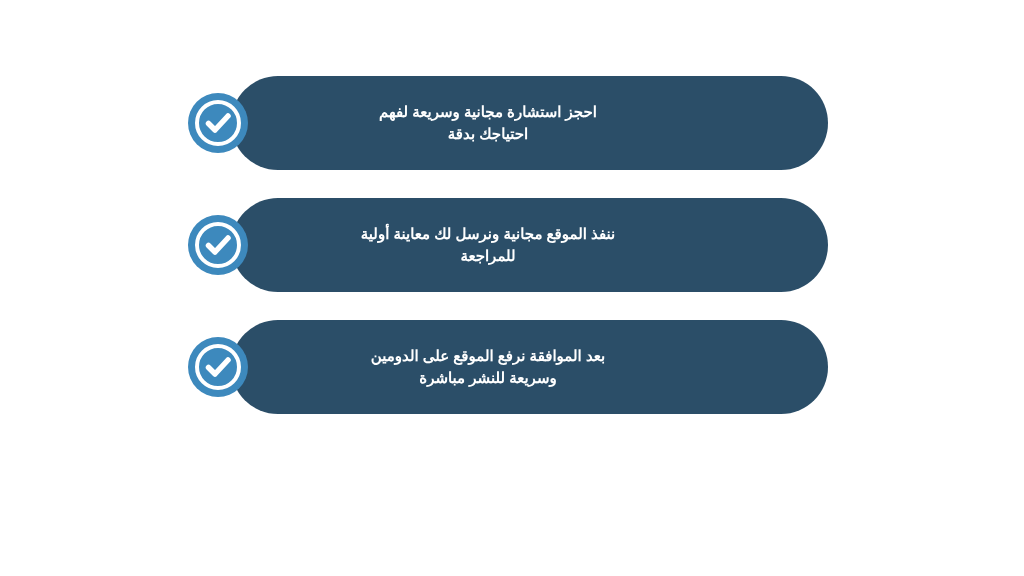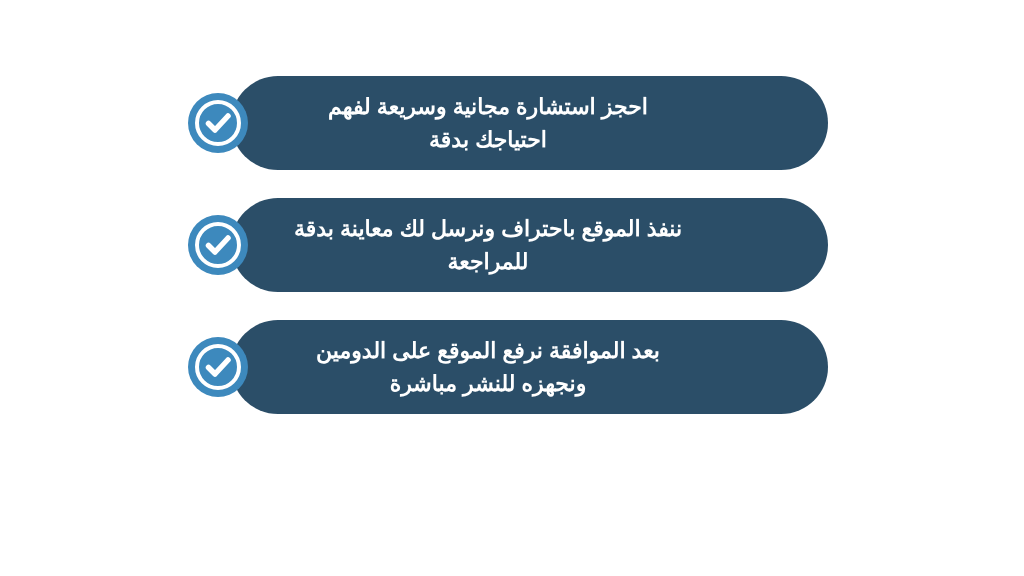--- a/index.html
+++ b/index.html
@@ -44,21 +44,21 @@
     background: #2b4e68;
     border-radius: 47px;
     box-sizing: border-box;
   }
   .step-text {
     position: relative;
     z-index: 2;
     width: 530px;
     margin-right: 40px;
     color: #ffffff;
-    font-size: 22px;
+    font-size: 15px;
     font-weight: bold;
     line-height: 1.5;
     text-align: center;
     direction: rtl;
     white-space: pre-line;
     letter-spacing: 0px;
   }
   .check-badge {
     position: absolute;
     z-index: 3;
@@ -92,34 +92,34 @@
         <svg width="60" height="60" viewBox="0 0 60 60" aria-hidden="true">
           <circle cx="30" cy="30" r="21" fill="none" stroke="#ffffff" stroke-width="4"></circle>
           <path d="M20.5 30.5 L27 37 L40 23" fill="none" stroke="#ffffff" stroke-width="5.5" stroke-linecap="round" stroke-linejoin="round"></path>
         </svg>
       </div>
     </div>
 
 
     <div class="step">
       <div class="step-bar"></div>
-      <div class="step-text">ننفذ الموقع باحتراف ونرسل لك معاينة بدقة
+      <div class="step-text">ننفذ الموقع مجانية ونرسل لك معاينة أولية
 للمراجعة</div>
       <div class="check-badge">
         <svg width="60" height="60" viewBox="0 0 60 60" aria-hidden="true">
           <circle cx="30" cy="30" r="21" fill="none" stroke="#ffffff" stroke-width="4"></circle>
           <path d="M20.5 30.5 L27 37 L40 23" fill="none" stroke="#ffffff" stroke-width="5.5" stroke-linecap="round" stroke-linejoin="round"></path>
         </svg>
       </div>
     </div>
 
     <div class="step">
       <div class="step-bar"></div>
       <div class="step-text">بعد الموافقة نرفع الموقع على الدومين
-ونجهزه للنشر مباشرة</div>
+وسريعة للنشر مباشرة</div>
       <div class="check-badge">
         <svg width="60" height="60" viewBox="0 0 60 60" aria-hidden="true">
           <circle cx="30" cy="30" r="21" fill="none" stroke="#ffffff" stroke-width="4"></circle>
           <path d="M20.5 30.5 L27 37 L40 23" fill="none" stroke="#ffffff" stroke-width="5.5" stroke-linecap="round" stroke-linejoin="round"></path>
         </svg>
       </div>
     </div>
 
   </div>
 </div>

